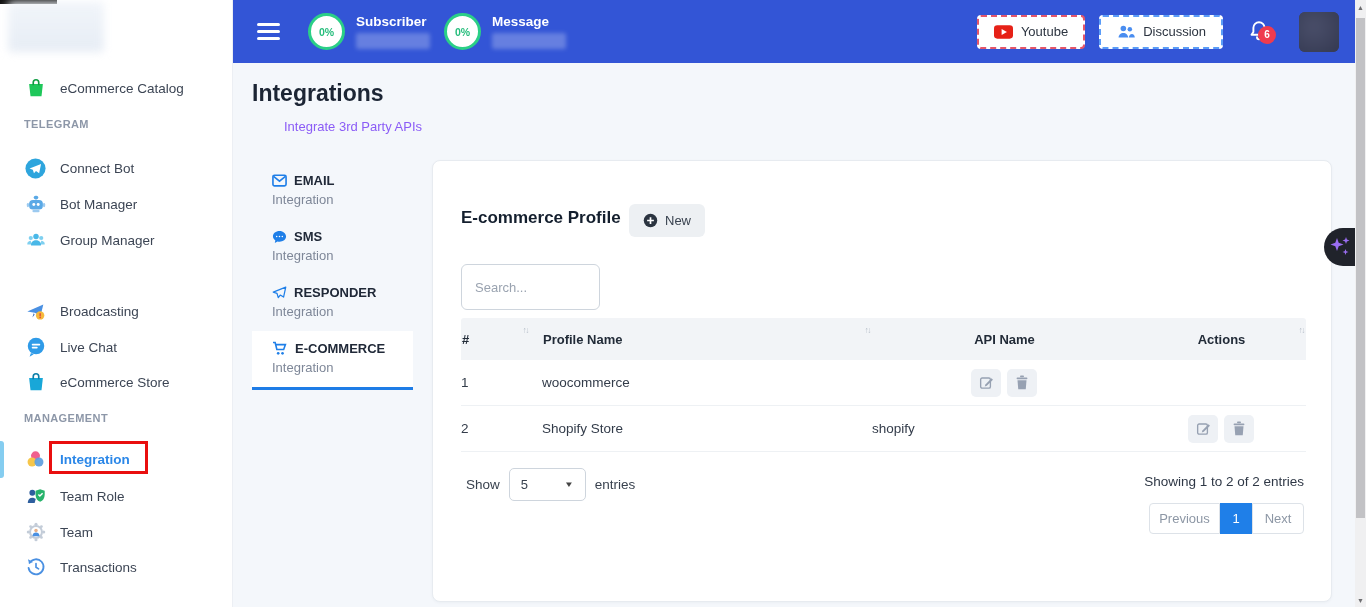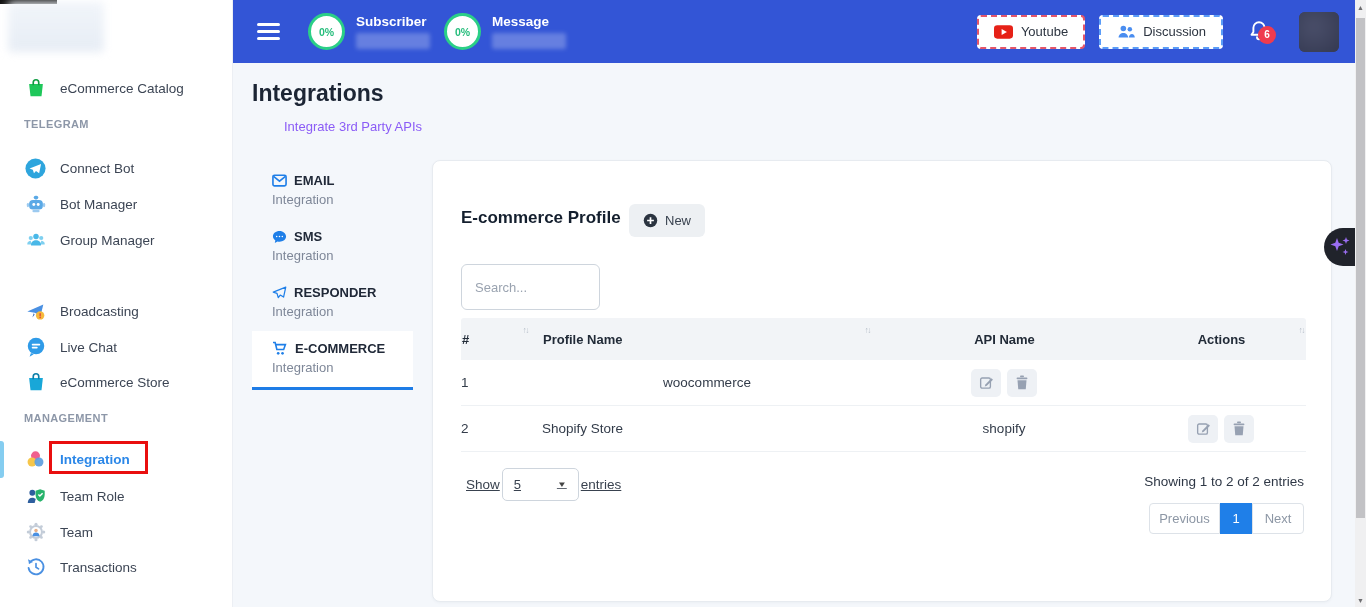--- a/index.html
+++ b/index.html
@@ -54,25 +54,25 @@
   .search-input { position:absolute; left:28px; top:103px; width:139px; height:46px; border:1px solid #ced5dd; border-radius:6px; padding:0 13px; font-size:13px; color:#39424f; outline:none; font-family:"Liberation Sans",sans-serif; }
   .search-input::placeholder { color:#9aa3b0; }
 
   .table { position:absolute; left:28px; top:157px; width:845px; }
   .tr { display:grid; grid-template-columns:81px 330px 264px 170px; align-items:center; }
   .thead { background:#f2f4f7; height:42px; border-radius:3px 3px 0 0; }
   .th { font-size:13px; font-weight:bold; color:#222b38; position:relative; padding-left:1px; }
   .th.center { text-align:center; }
   .sort { position:absolute; top:-7px; font-size:8.5px; letter-spacing:-1.5px; color:#b8bfca; font-weight:normal; }
   .row { height:46px; border-bottom:1px solid #eef1f4; font-size:13.5px; color:#333c4a; }
-  .cell-center { text-align:center; }
+  .cell-center { }
   .actions-cell { display:flex; justify-content:center; gap:6px; }
   .act-btn { width:30px; height:28px; border:none; border-radius:5px; background:#eef1f5; display:flex; align-items:center; justify-content:center; cursor:pointer; }
 
-  .show-group { position:absolute; left:33px; top:307px; height:33px; display:flex; align-items:center; gap:2px; font-size:13.5px; color:#39424f;text-decoration:underline; }
+  .show-group { position:absolute; left:33px; top:307px; height:33px; display:flex; align-items:center; gap:9px; font-size:13.5px; color:#39424f; }
   .page-size { width:77px; height:33px; border:1px solid #ced5dd; border-radius:5px; display:flex; align-items:center; justify-content:space-between; padding:0 11px; font-size:13px; color:#39424f; cursor:pointer; background:#fff; }
   .page-size .chev { font-size:10px; color:#444; transform:scaleY(.8); }
   .summary { position:absolute; right:27px; top:313px; font-size:13.5px; color:#2f3846; }
   .pager { position:absolute; right:27px; top:342px; display:flex; }
   .pg { height:31px; display:flex; align-items:center; justify-content:center; font-size:13px; cursor:pointer; border:1px solid #dde2e8; background:#fff; color:#8d97a5; }
   .pg-prev { width:71px; border-radius:4px 0 0 4px; }
   .pg-num { width:32px; background:#1f7fe8; border-color:#1f7fe8; color:#fff; }
   .pg-next { width:52px; border-radius:0 4px 4px 0; }
 
   

